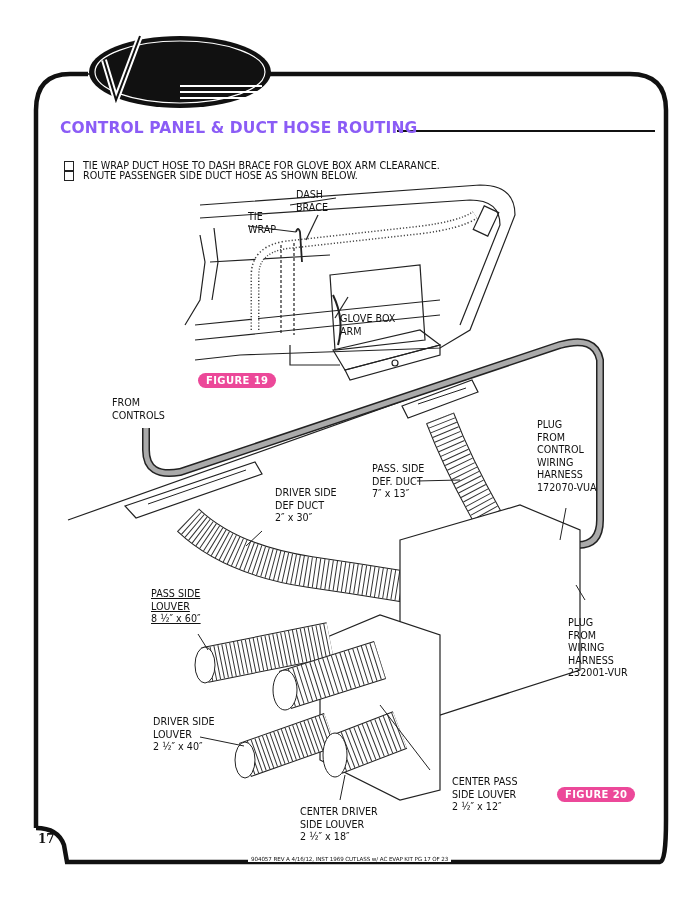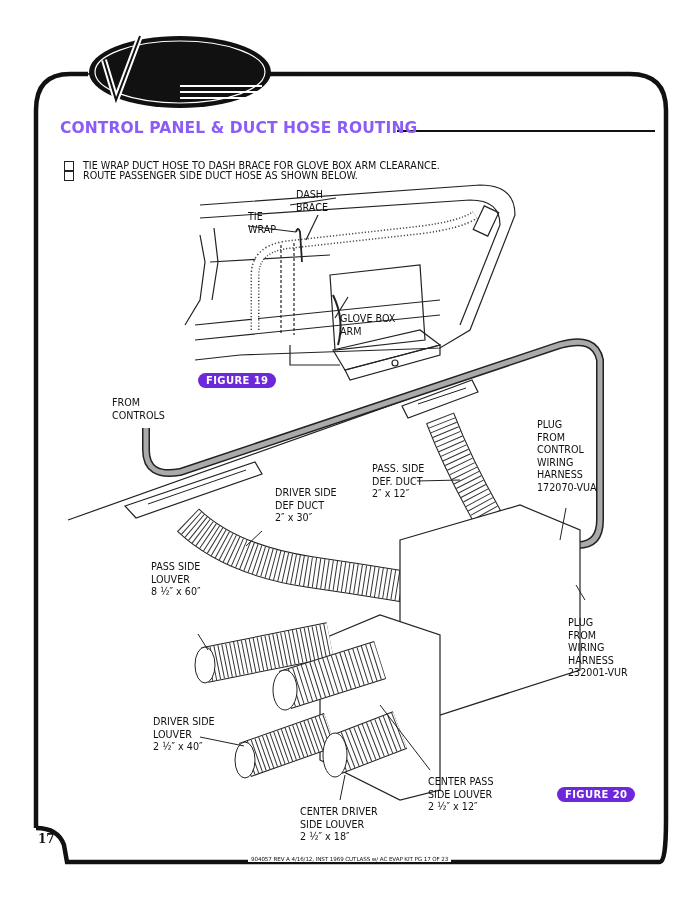--- a/index.html
+++ b/index.html
@@ -5,21 +5,21 @@
   html, body { margin:0; padding:0; background:#ffffff; }
   body { width:699px; height:905px; position:relative; overflow:hidden;
          font-family:"DejaVu Sans", sans-serif; color:#111; }
   .abs { position:absolute; }
   svg.page { position:absolute; left:0; top:0; }
   .title { left:60px; top:119px; font-family:"DejaVu Sans", sans-serif; font-weight:bold;
            font-size:15.5px; letter-spacing:0.1px; white-space:nowrap; color:#8b5cf6; }
   .step { left:64px; font-size:9.6px; white-space:nowrap; color:#111; display:flex; align-items:center; }
   .step .box { width:8px; height:8px; border:1px solid #222; margin-right:9px; display:inline-block; }
   .lbl { font-size:9.6px; line-height:12.5px; white-space:nowrap; color:#111; }
-  .fig { background:#6d28d9; color:#fff; font-weight:bold; font-size:10px; border-radius:10px;
+  .fig { background:#ec4899; color:#fff; font-weight:bold; font-size:10px; border-radius:10px;
          padding:2px 8px; letter-spacing:0.4px; white-space:nowrap; }
   .pagenum { left:38px; top:832px; font-family:"DejaVu Serif", serif; font-weight:bold; font-size:12px; }
   .footer { left:248px; top:856px; font-size:5.6px; white-space:nowrap; background:#fff; padding:0 3px; letter-spacing:-0.1px; }
 </style>
 </head>
 <body>
 
 <svg class="page" width="699" height="905" viewBox="0 0 699 905">
 
   <g fill="none" stroke="#111" stroke-width="4.5">
@@ -153,48 +153,48 @@
   <div>CONTROLS</div>
 </div>
 <div class="abs lbl" style="left:275px; top:487px;">
   <div>DRIVER SIDE</div>
   <div>DEF DUCT</div>
   <div>2″ x 30″</div>
 </div>
 <div class="abs lbl" style="left:372px; top:463px;">
   <div>PASS. SIDE</div>
   <div>DEF. DUCT</div>
-  <div>2″ x 12″</div>
+  <div>7″ x 13″</div>
 </div>
 <div class="abs lbl" style="left:537px; top:419px;">
   <div>PLUG</div>
   <div>FROM</div>
   <div>CONTROL</div>
   <div>WIRING</div>
   <div>HARNESS</div>
   <div>172070-VUA</div>
 </div>
-<div class="abs lbl" style="left:151px; top:561px;">
+<div class="abs lbl" style="left:151px; top:588px;text-decoration:underline;">
   <div>PASS SIDE</div>
   <div>LOUVER</div>
   <div>8 ½″ x 60″</div>
 </div>
 <div class="abs lbl" style="left:568px; top:617px;">
   <div>PLUG</div>
   <div>FROM</div>
   <div>WIRING</div>
   <div>HARNESS</div>
   <div>232001-VUR</div>
 </div>
 <div class="abs lbl" style="left:153px; top:716px;">
   <div>DRIVER SIDE</div>
   <div>LOUVER</div>
   <div>2 ½″ x 40″</div>
 </div>
-<div class="abs lbl" style="left:428px; top:776px;">
+<div class="abs lbl" style="left:452px; top:776px;">
   <div>CENTER PASS</div>
   <div>SIDE LOUVER</div>
   <div>2 ½″ x 12″</div>
 </div>
 <div class="abs lbl" style="left:300px; top:806px;">
   <div>CENTER DRIVER</div>
   <div>SIDE LOUVER</div>
   <div>2 ½″ x 18″</div>
 </div>
 <div class="abs fig" style="left:557px; top:787px;">FIGURE 20</div>

